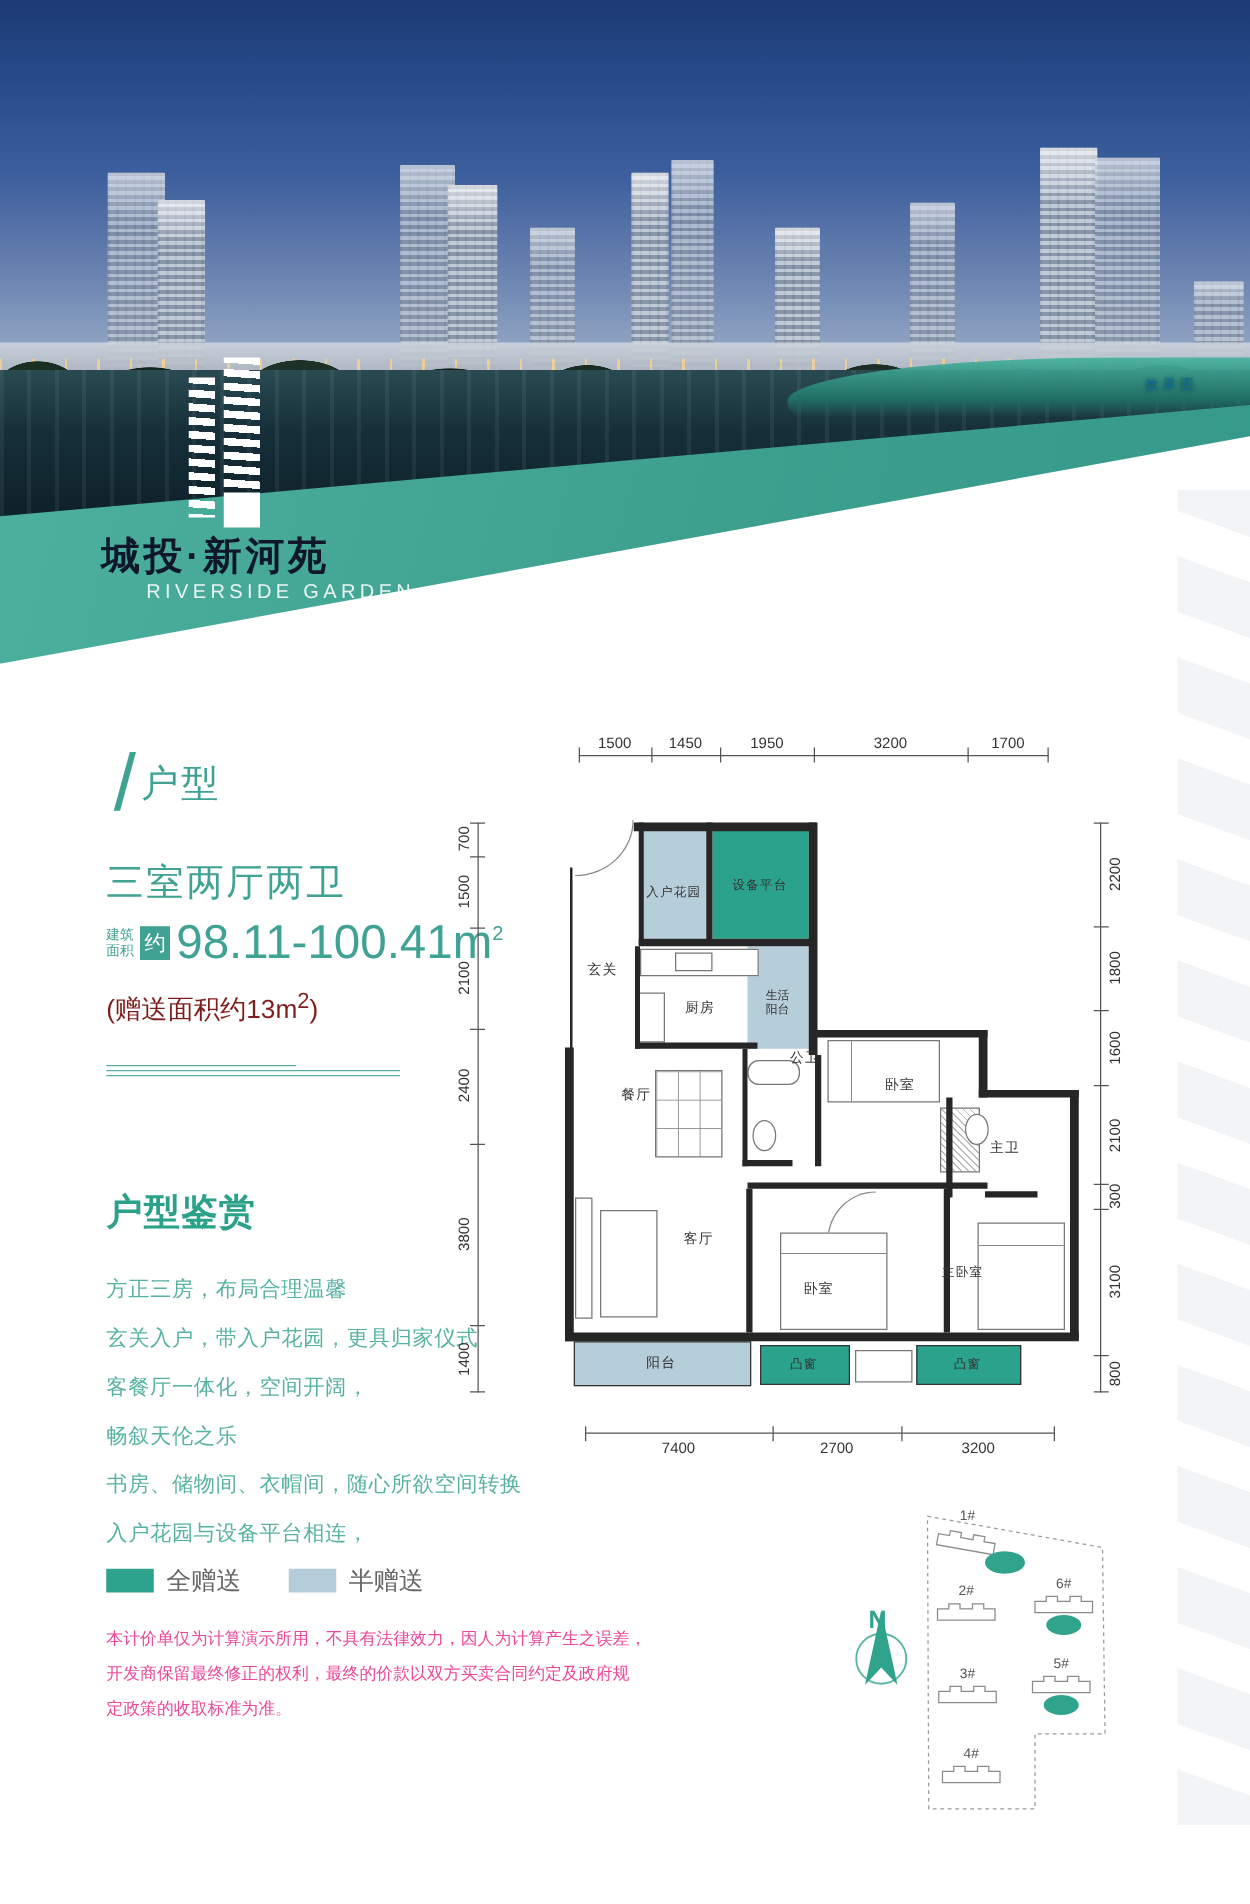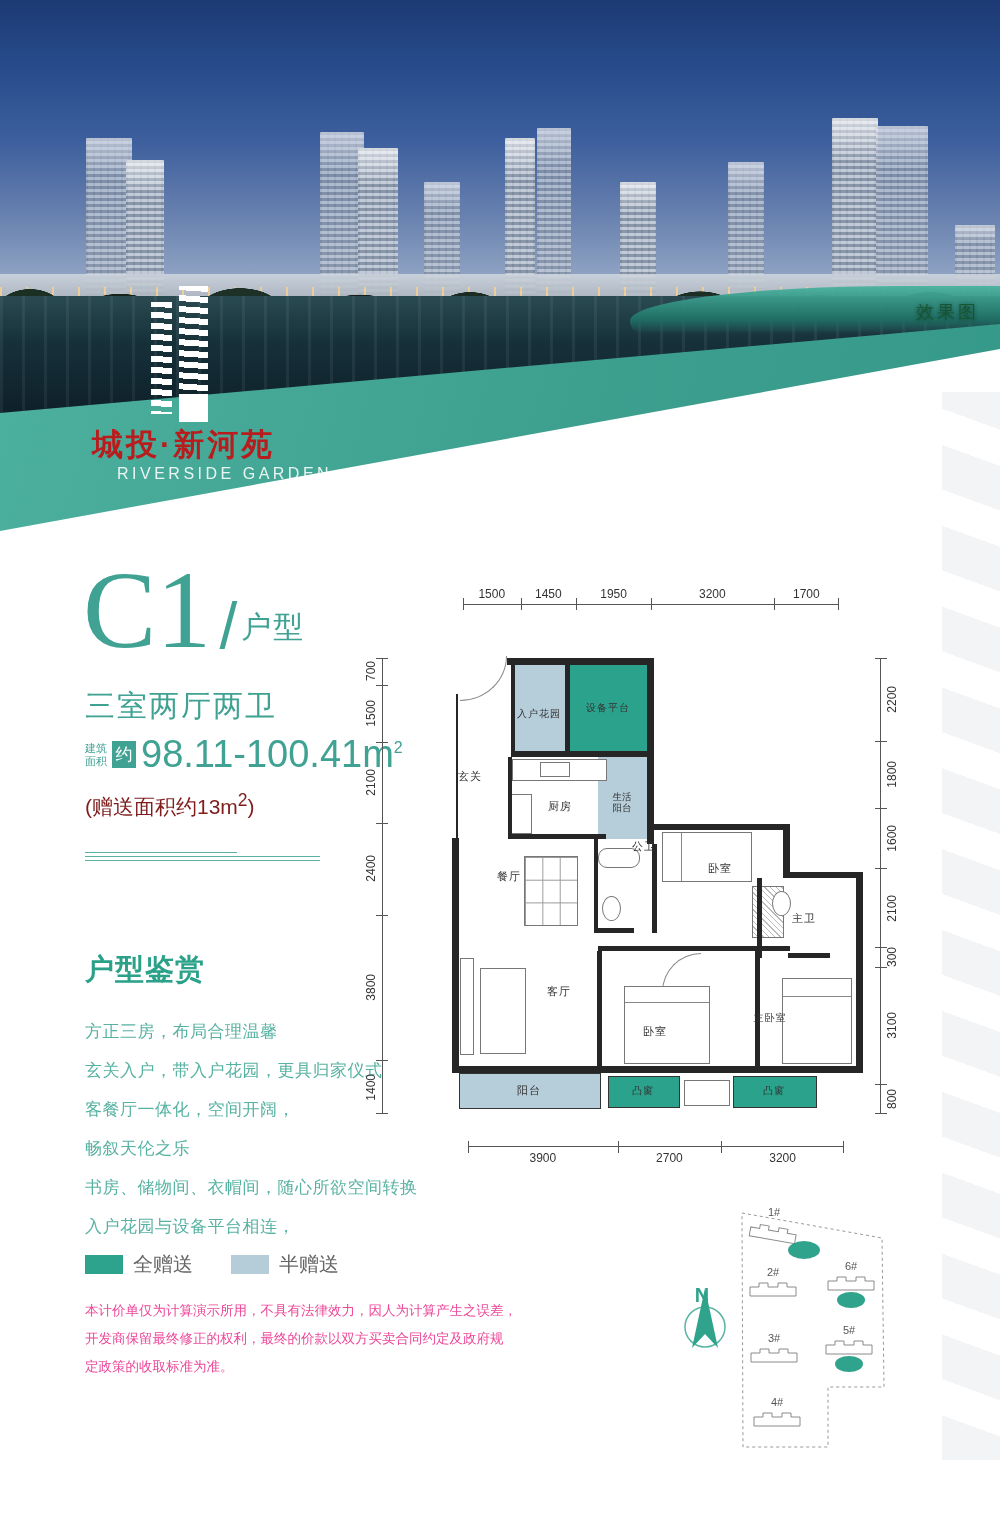--- a/index.html
+++ b/index.html
@@ -30,34 +30,34 @@
           background:linear-gradient(180deg,#cfd6de,#aeb6c0);opacity:.9;}
   .podium::after{content:"";position:absolute;left:0;top:55%;width:100%;height:45%;
           background:repeating-linear-gradient(90deg,rgba(255,214,140,.85) 0 2px,transparent 2px 26px);}
   .water{position:absolute;left:0;top:296px;width:100%;height:136px;
          background:linear-gradient(180deg,#2a4a52 0%,#16303a 35%,#0c1c24 100%);}
   .water::before{content:"";position:absolute;inset:0;
          background:repeating-linear-gradient(90deg,rgba(190,205,215,.08) 0 3px,transparent 3px 22px);}
   .bank{position:absolute;right:0;top:286px;width:370px;height:48px;
         background:linear-gradient(180deg,#49b3a0,#1f6f64 70%,rgba(12,28,36,0));
         border-radius:100% 0 0 18px/100% 0 0 18px;opacity:.95;}
-  .fx-label{position:absolute;left:916px;top:300px;color:#14532d;font-size:18px;letter-spacing:3px;
+  .fx-label{position:absolute;left:916px;top:300px;color:#0369a1;font-size:11px;letter-spacing:3px;
         opacity:.93;z-index:3;text-shadow:0 0 4px rgba(0,0,0,.5);}
 
   
   .teal-band{position:absolute;left:0;top:0;width:1000px;height:545px;z-index:4;
         clip-path:polygon(0 413px,1000px 324px,1000px 349px,0 531px);
         background:linear-gradient(105deg,#4fb3a1 0%,#3d9f8e 60%,#35998a 100%);}
   .lt1,.lt2{position:absolute;z-index:6;}
   .lt1{left:151px;top:302px;width:21px;height:112px;
        background-image:repeating-linear-gradient(184deg,#fff 0 6px,transparent 6px 11px);}
   .lt2{left:179px;top:286px;width:29px;height:136px;
        background-image:repeating-linear-gradient(184deg,#fff 0 6px,transparent 6px 11px),linear-gradient(#fff,#fff);
        background-size:100% calc(100% - 30px),100% 28px;background-position:top left,bottom left;background-repeat:no-repeat;}
-  .logo-cn{position:absolute;left:92px;top:424px;z-index:6;color:#b91c1c;font-size:31px;
+  .logo-cn{position:absolute;left:81px;top:424px;z-index:6;color:#0f172a;font-size:31px;
        letter-spacing:3px;font-weight:600;}
   .logo-en{position:absolute;left:117px;top:465px;z-index:6;color:rgba(255,255,255,.88);
        font-size:16px;letter-spacing:3.5px;}
 
   .stripes-right{position:absolute;right:0;top:392px;width:58px;height:1068px;z-index:0;
        background:repeating-linear-gradient(20deg,#f3f4f5 0 42px,#ffffff 42px 76px);}
   .c1-row{position:absolute;left:83px;top:550px;display:flex;align-items:flex-end;height:112px;z-index:2;}
   .c1{font-family:"Liberation Serif","DejaVu Serif",serif;font-size:110px;line-height:.95;color:#3fa293;}
   .slash{font-size:64px;font-weight:100;color:#3fa293;line-height:1;margin:0 4px 4px 8px;}
   .hx{font-size:30px;color:#3fa293;margin-bottom:14px;letter-spacing:2px;}
@@ -150,21 +150,20 @@
 <div class="fx-label">效果图</div>
 
 <div class="teal-band"></div>
 <div class="lt1"></div>
 <div class="lt2"></div>
 <div class="logo-cn">城投·新河苑</div>
 <div class="logo-en">RIVERSIDE GARDEN</div>
 <div class="stripes-right"></div>
 
 <div class="c1-row">
-  <span class="c1">C1</span>
   <span class="slash">/</span>
   <span class="hx">户型</span>
 </div>
 <div class="summary">三室两厅两卫</div>
 <div class="area-row">
   <div class="area-mini">
     <div>建筑</div>
     <div>面积</div>
   </div>
   <div class="area-badge">约</div>
@@ -257,21 +256,21 @@
     </div>
   <div class="seg" style="flex-grow:3100">
       <span>3100</span>
     </div>
   <div class="seg" style="flex-grow:800">
       <span>800</span>
     </div>
 </div>
 <div class="dim-h bottom" style="left:468px;top:1146px;width:376px;">
   <div class="seg" style="flex-grow:3900">
-      <span>3900</span>
+      <span>7400</span>
     </div>
   <div class="seg" style="flex-grow:2700">
       <span>2700</span>
     </div>
   <div class="seg" style="flex-grow:3200">
       <span>3200</span>
     </div>
 </div>
 
 <div class="plan">
@@ -318,21 +317,21 @@
   <div class="fn wc" style="left:150px;top:240px;width:17px;height:23px;"></div>
   <div class="fn bed-h" style="left:210px;top:176px;width:88px;height:48px;"></div>
   <div class="fn hatch" style="left:300px;top:230px;width:30px;height:50px;"></div>
   <div class="fn wc" style="left:320px;top:235px;width:17px;height:23px;"></div>
   <div class="fn" style="left:8px;top:302px;width:12px;height:95px;"></div>
   <div class="fn" style="left:28px;top:312px;width:44px;height:84px;"></div>
   <div class="fn bed-v" style="left:172px;top:330px;width:84px;height:76px;"></div>
   <div class="fn bed-v" style="left:330px;top:322px;width:68px;height:84px;"></div>
   <div class="fn" style="left:232px;top:424px;width:44px;height:24px;"></div>
 
-  <span class="rl" style="left:18px;top:120px;">玄关</span>
+  <span class="rl" style="left:30px;top:120px;">玄关</span>
   <span class="rl s10" style="left:87px;top:58px;">入户花园</span>
   <span class="rl s10" style="left:156px;top:52px;">设备平台</span>
   <span class="rl" style="left:108px;top:150px;">厨房</span>
   <span class="rl wrap" style="left:170px;top:146px;">生活阳台</span>
   <span class="rl" style="left:57px;top:220px;">餐厅</span>
   <span class="rl" style="left:192px;top:190px;">公卫</span>
   <span class="rl" style="left:268px;top:212px;">卧室</span>
   <span class="rl" style="left:352px;top:262px;">主卫</span>
   <span class="rl" style="left:107px;top:335px;">客厅</span>
   <span class="rl" style="left:203px;top:375px;">卧室</span>

